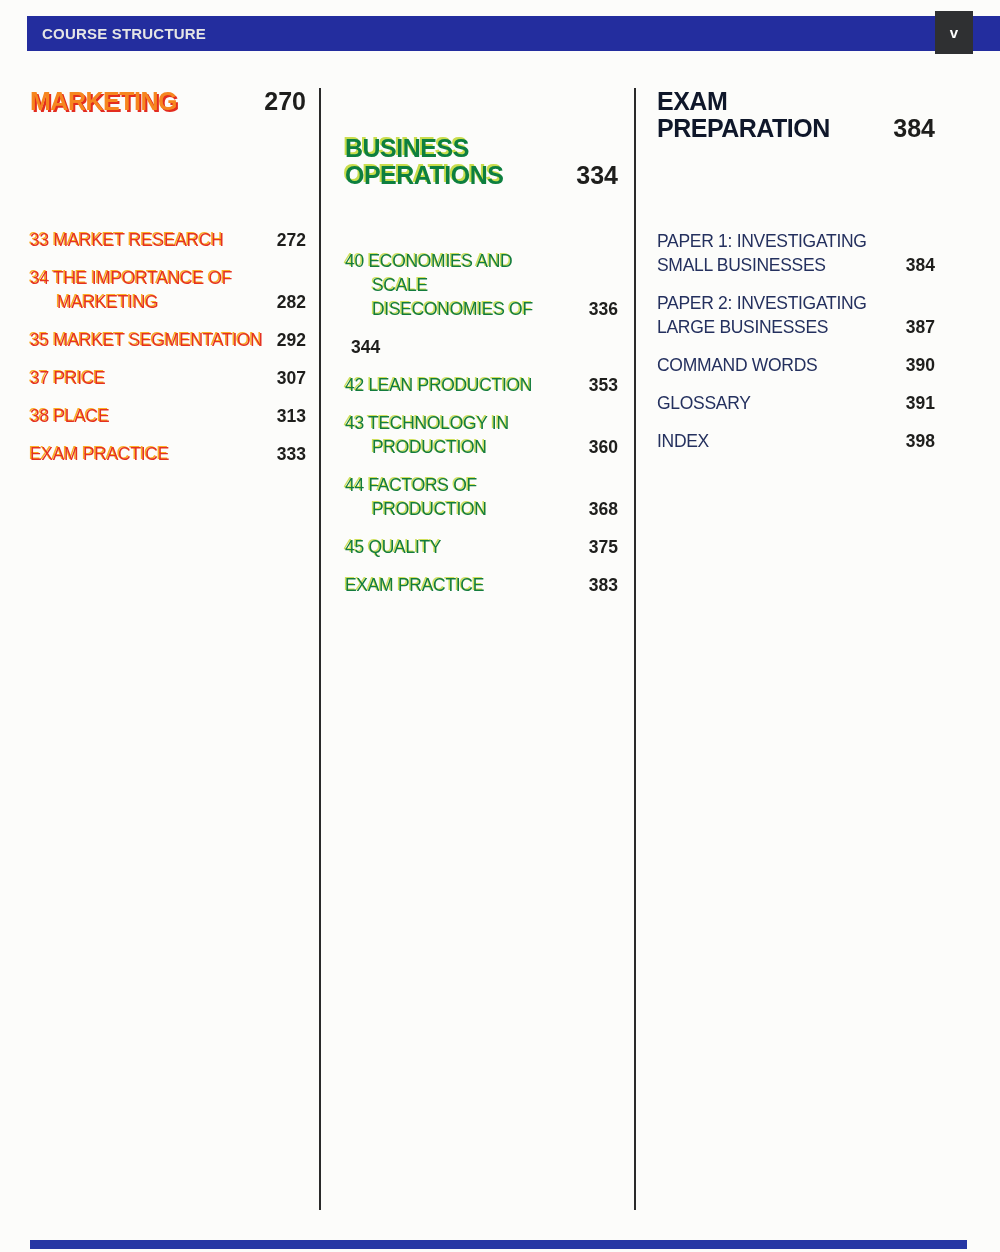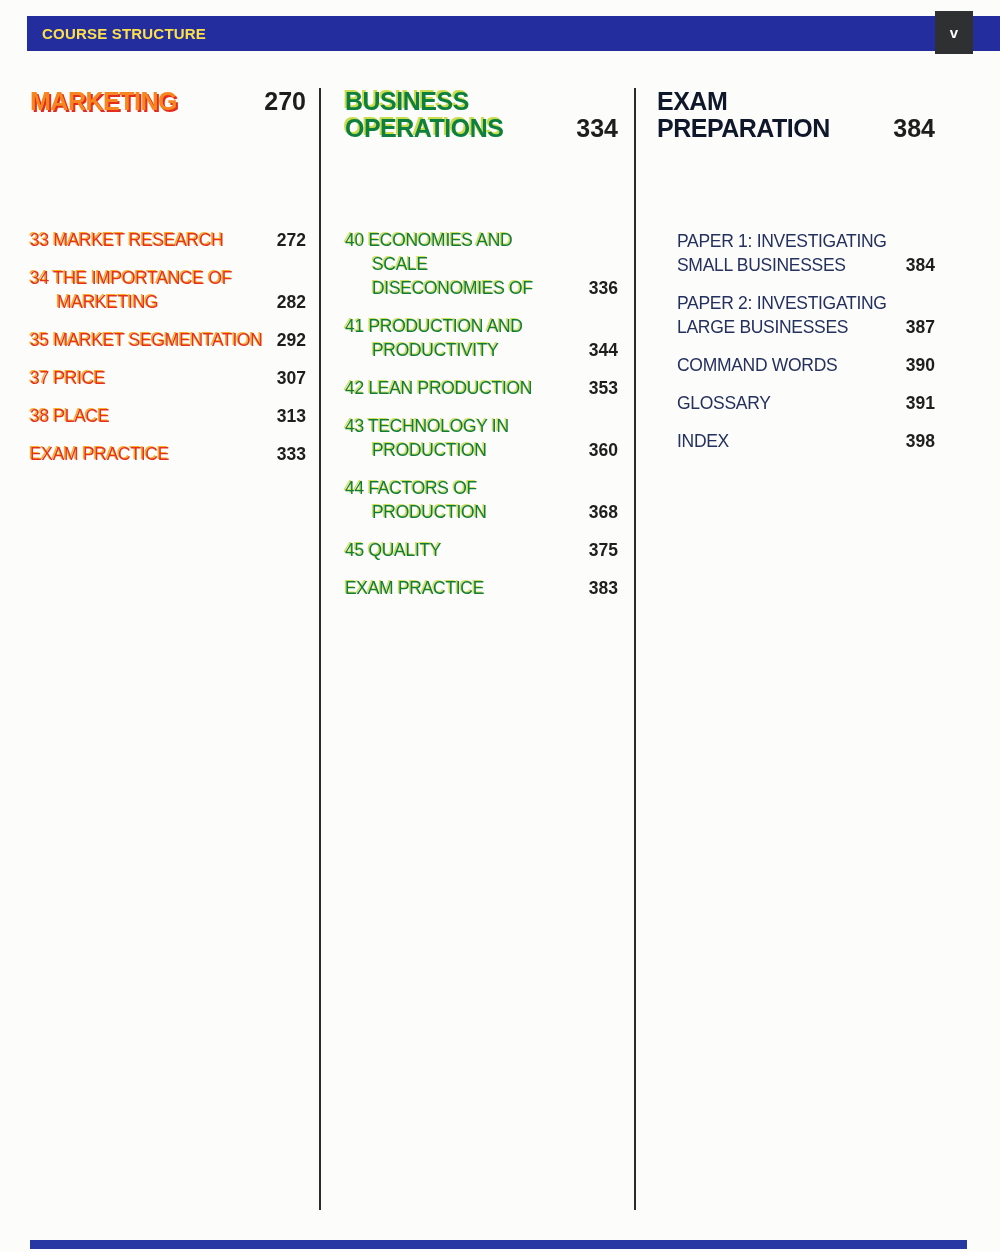--- a/index.html
+++ b/index.html
@@ -10,21 +10,21 @@
     font-family:"Liberation Sans","DejaVu Sans",sans-serif;
     overflow:hidden;
   }
   
   .header-bar{
     position:absolute;left:27px;right:0;top:16px;height:35px;
     background:#232d9e;
     display:flex;align-items:center;
   }
   .header-title{
-    color:#fde047;font-weight:bold;font-size:15px;
+    color:#e5e5e5;font-weight:bold;font-size:15px;
     letter-spacing:0.2px;padding-left:15px;
   }
   .page-box{
     position:absolute;right:27px;top:11px;width:38px;height:43px;
     background:#2f3032;
     display:flex;align-items:center;justify-content:center;
   }
   .page-box span{color:#ffffff;font-weight:bold;font-size:15px;}
   
   .col{position:absolute;top:88px;}
@@ -34,27 +34,27 @@
   .divider{
     position:absolute;top:88px;width:2px;height:1122px;background:#2a2a2a;
   }
   .divider-1{left:319px;}
   .divider-2{left:634px;}
   
   .sec-head{display:flex;justify-content:space-between;align-items:flex-end;}
   .sec-title{font-weight:bold;font-size:25px;line-height:27px;letter-spacing:-0.5px;}
   .sec-page{font-weight:bold;font-size:25px;line-height:27px;color:#1e1e1c;}
   .col-1 .sec-title{color:#f6861f;text-shadow:2px 2px 0 #e32c1e;}
-  .col-2 .sec-title{color:#0d7f3f;text-shadow:-2px -2px 0 #c9dd4c;}
+  .col-2 .sec-title{color:#0d7f3f;text-shadow:-2px -2px 0 #c9dd4c;margin-top:47px;}
   .col-3 .sec-title{color:#0f172a;}
   
   .entries{display:block;}
   .col-1 .entries{margin-top:113px;}
-  .col-2 .entries{margin-top:86px;}
-  .col-3 .entries{margin-top:87px;margin-left:20px;}
+  .col-2 .entries{margin-top:60px;}
+  .col-3 .entries{margin-top:87px;}
   .entry{display:flex;align-items:flex-end;margin-bottom:14px;}
   .entry .txt{flex:1;}
   .line{font-weight:normal;font-size:17.5px;line-height:24px;letter-spacing:-0.3px;}
   .line.cont{padding-left:27px;}
   .col-1 .line{color:#e43122;text-shadow:-1.5px -1.5px 0 #fbae25;}
   .col-2 .line{color:#137c3d;text-shadow:-1.5px -1.5px 0 #cfe05b;}
   .col-3 .line{color:#24305e;}
   .entry .num{
     font-weight:bold;font-size:17.5px;line-height:24px;color:#1e1e1c;
     padding-left:6px;white-space:nowrap;
@@ -139,24 +139,20 @@
     <div class="entries">
       <div class="entry">
         <div class="txt">
           <div class="line">40 ECONOMIES AND</div>
           <div class="line cont">SCALE</div>
           <div class="line cont">DISECONOMIES OF</div>
         </div>
         <div class="num">336</div>
       </div>
       <div class="entry">
-        <div class="txt">
-          <div class="line">41 PRODUCTION AND</div>
-          <div class="line cont">PRODUCTIVITY</div>
-        </div>
         <div class="num">344</div>
       </div>
       <div class="entry">
         <div class="txt">
           <div class="line">42 LEAN PRODUCTION</div>
         </div>
         <div class="num">353</div>
       </div>
       <div class="entry">
         <div class="txt">

